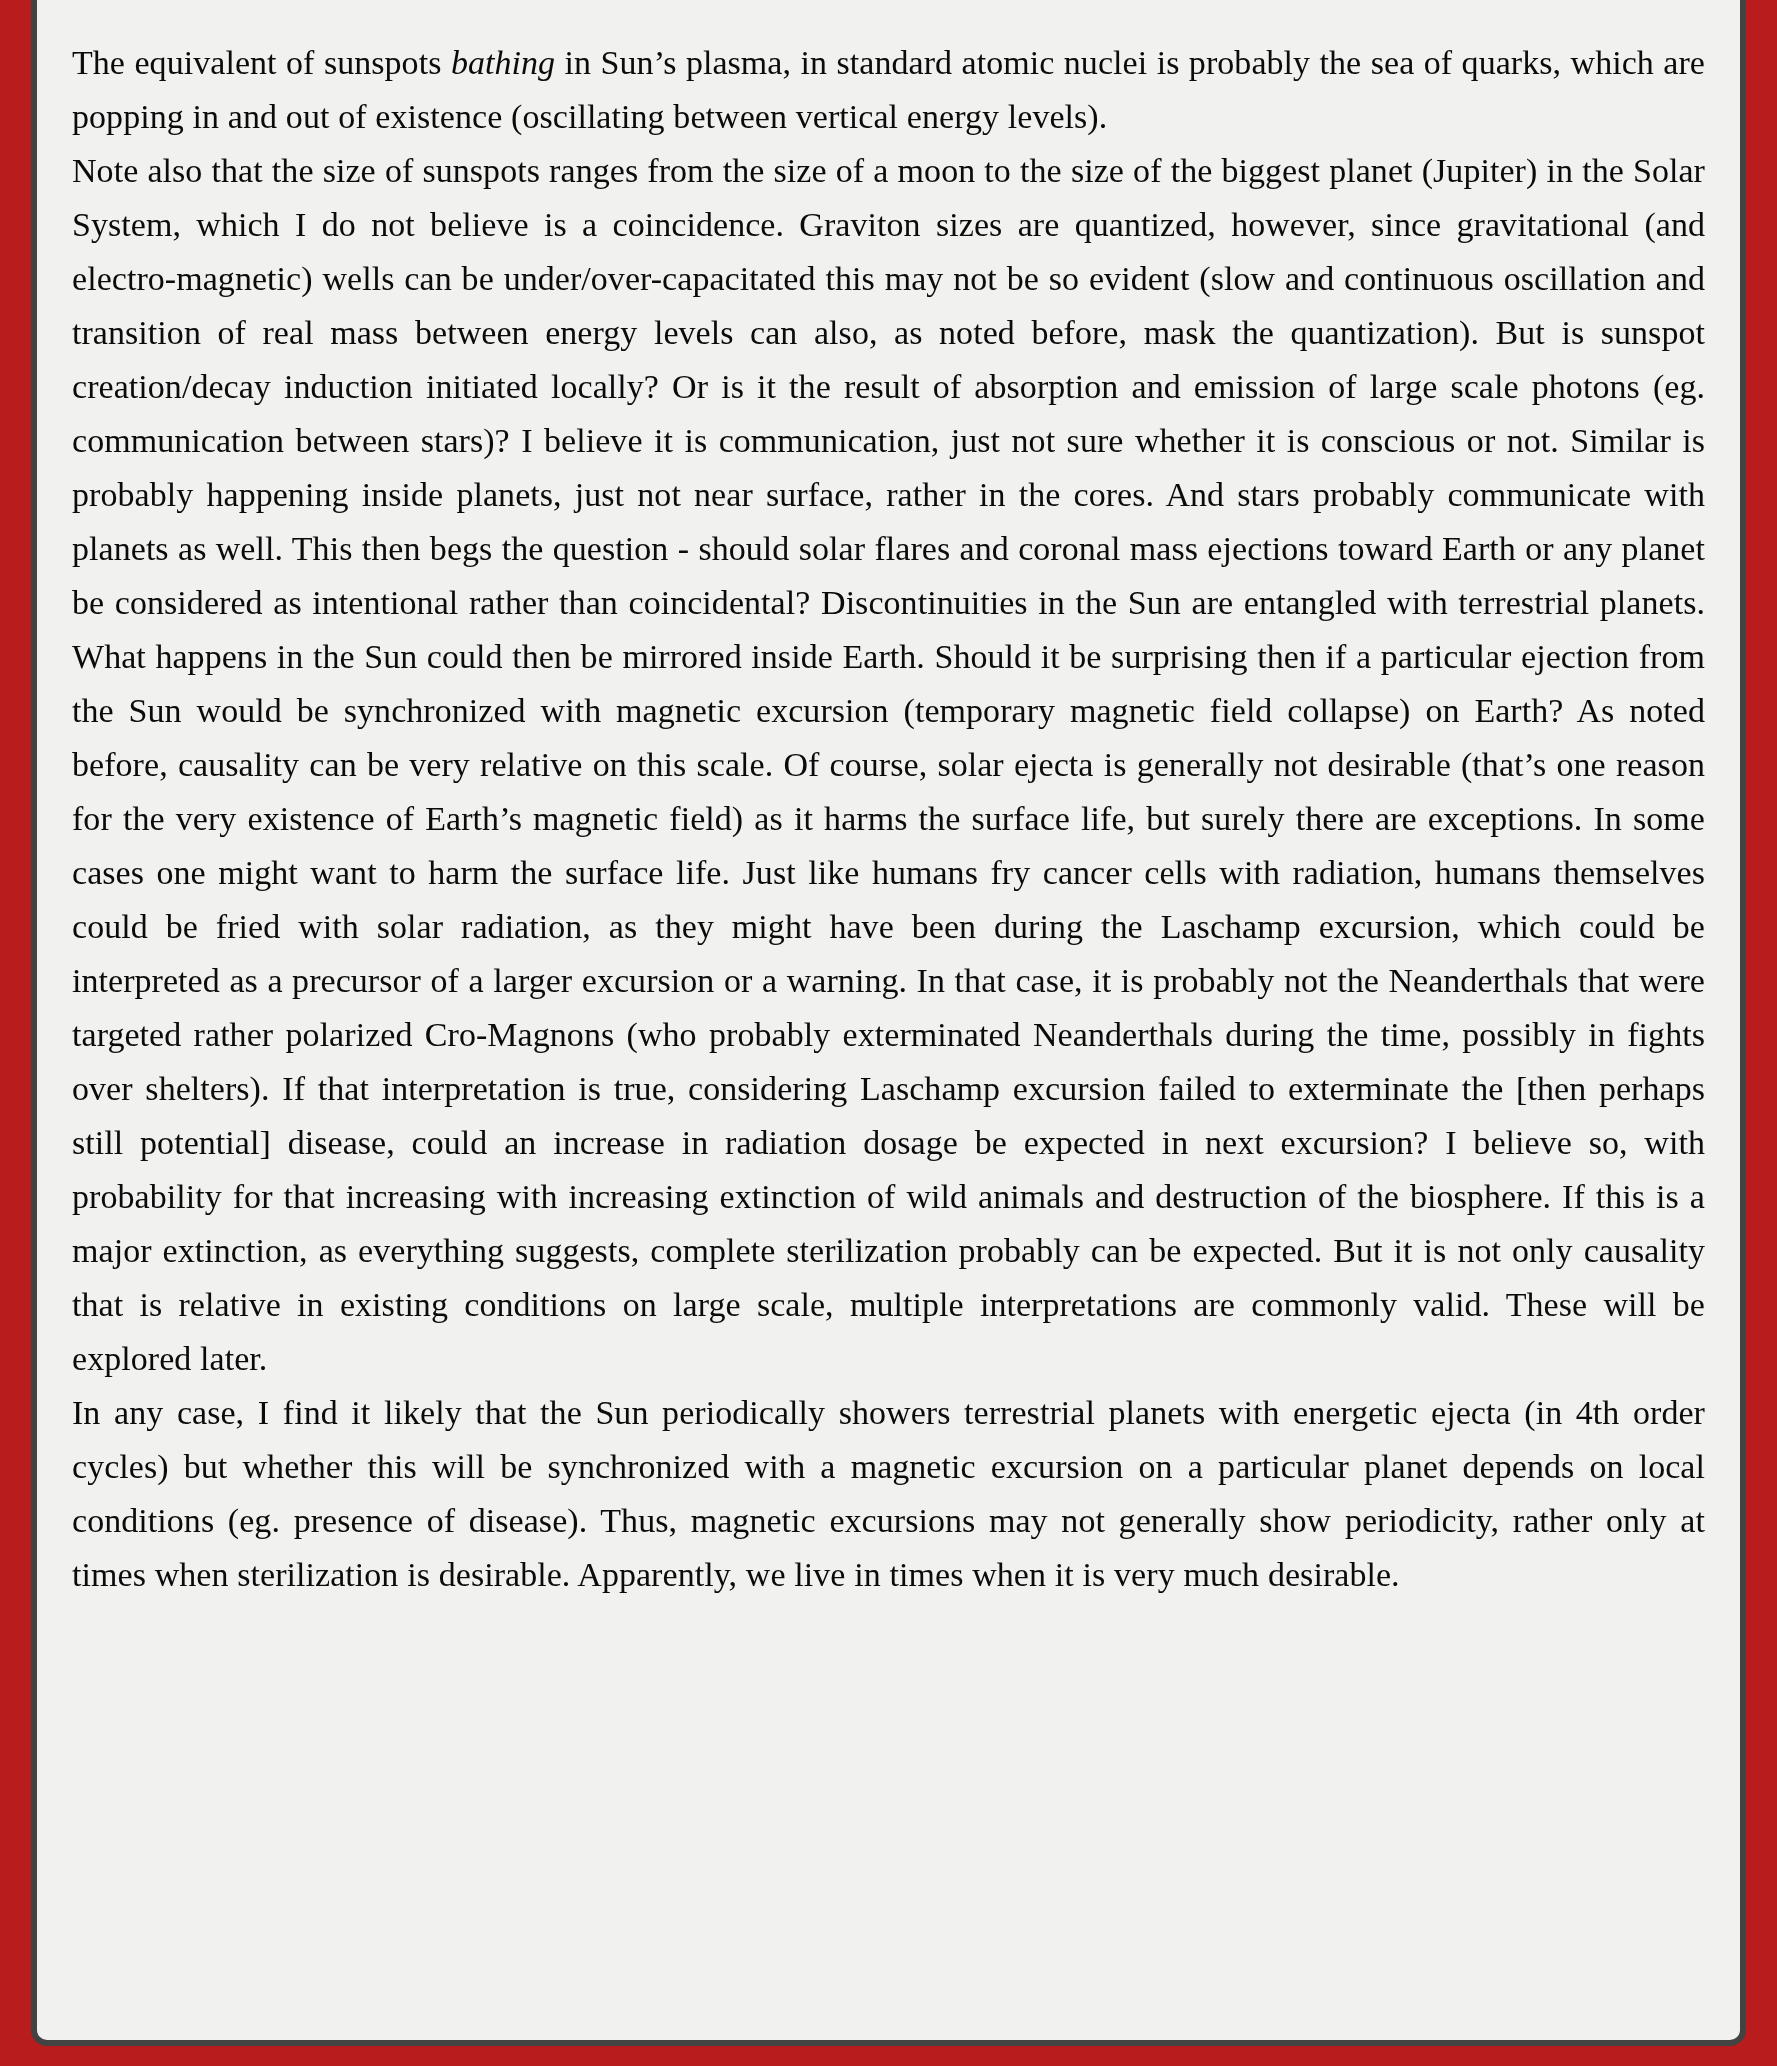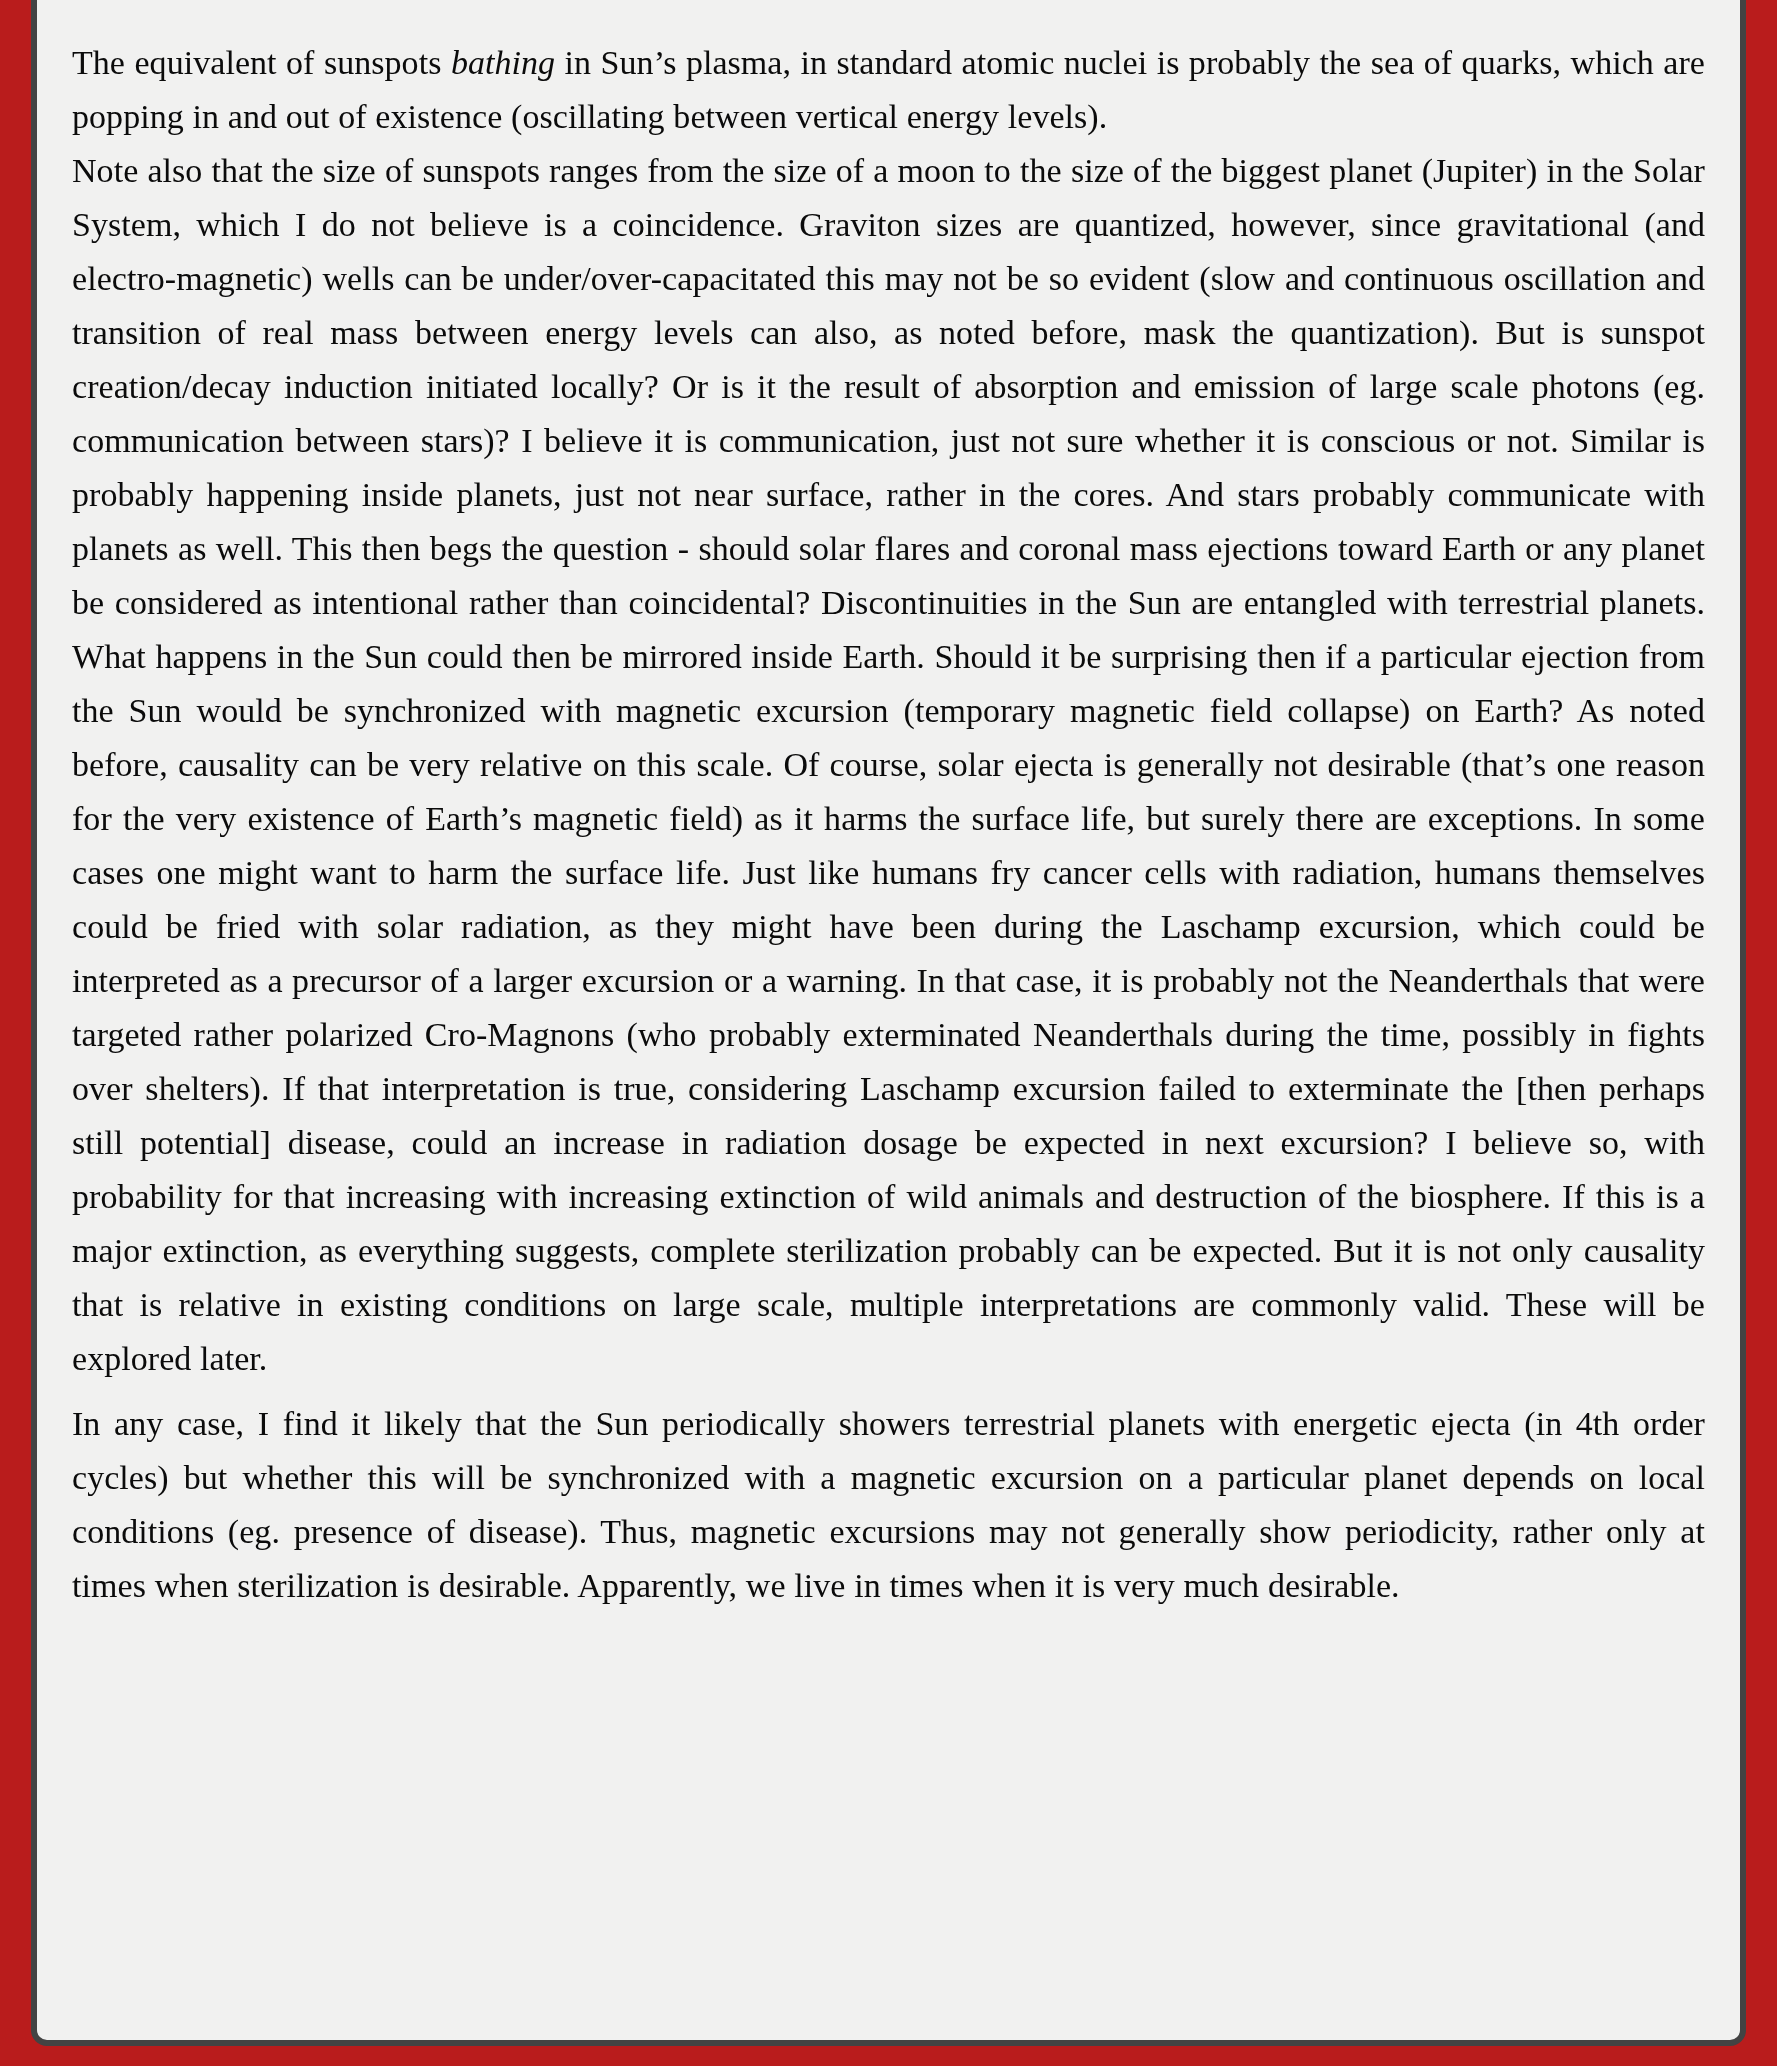--- a/index.html
+++ b/index.html
@@ -62,21 +62,20 @@
   .doc-body p {
     margin: 0 0 0 0;
     padding: 0;
     text-align: justify;
     text-indent: 0;
   }
 
   
   .doc-body p:last-child {
     margin-bottom: 0;
-    margin-top: 11px;
   }
 
   .em {
     font-style: italic;
   }
 </style>
 </head>
 <body>
 
 <div class="page">

